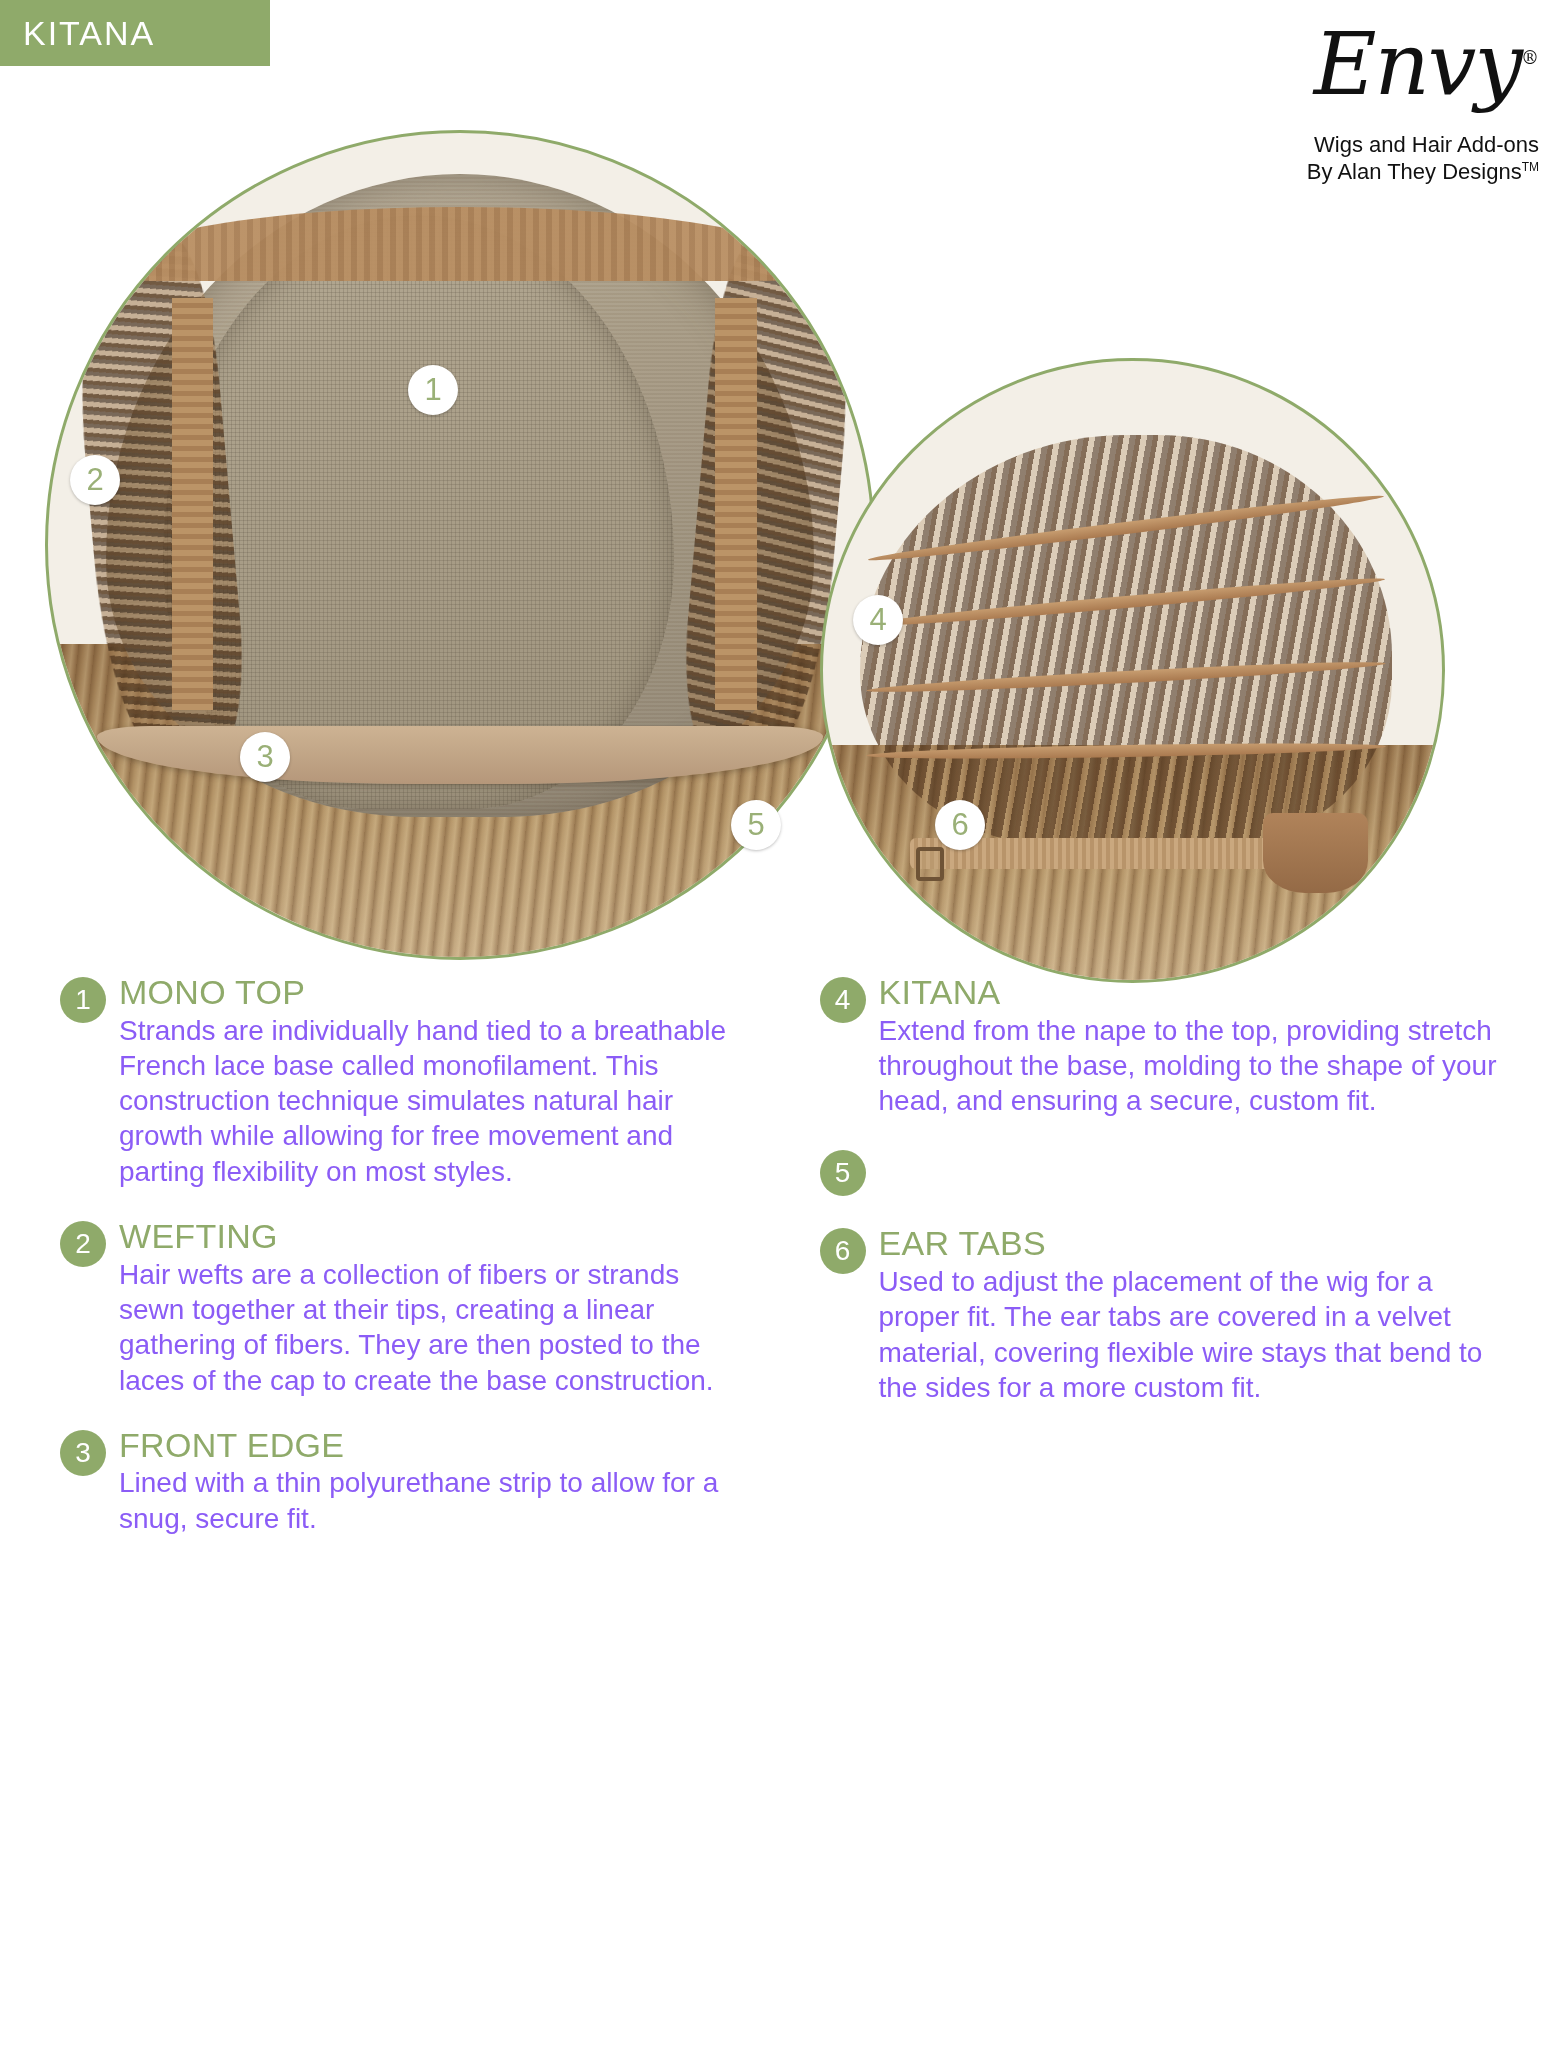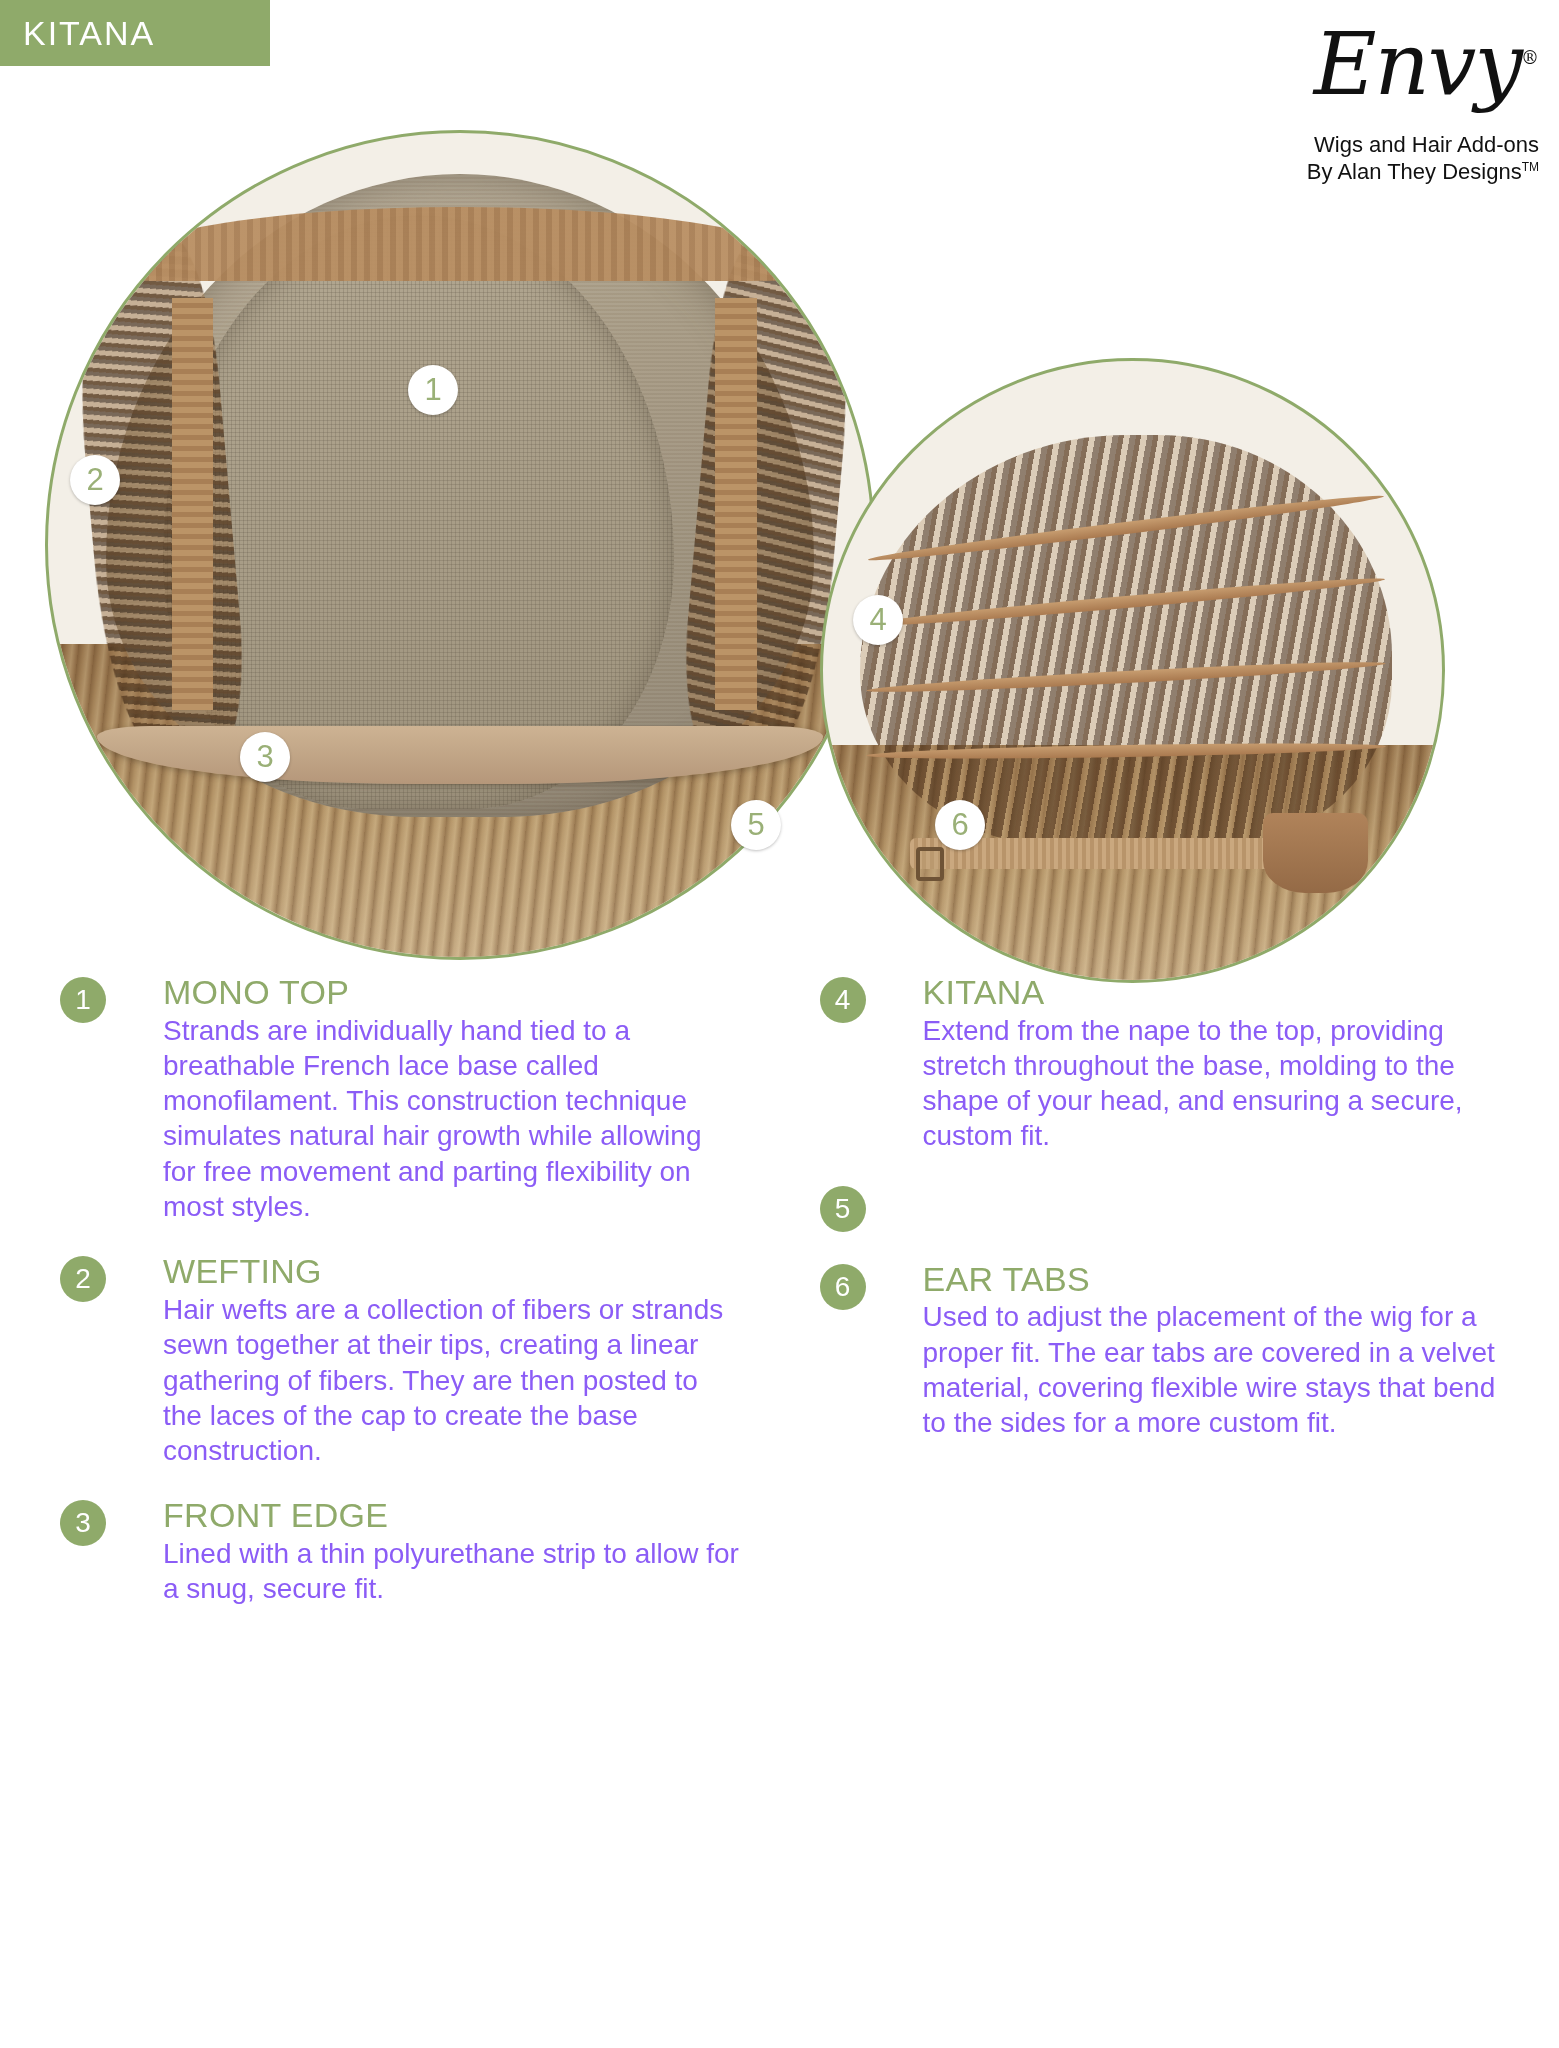--- a/index.html
+++ b/index.html
@@ -272,21 +272,21 @@
     border-radius: 50%;
     background: #8faa6a;
     color: #ffffff;
     font-size: 28px;
     display: flex;
     align-items: center;
     justify-content: center;
     margin-right: 13px;
     margin-top: 2px;
   }
-  .entry-body { flex: 1 1 auto; margin-left: 44px; }
+  .entry-body { flex: 1 1 auto; }
   .entry-title {
     color: #8faa6a;
     font-size: 34px;
     letter-spacing: 0.3px;
     line-height: 1.05;
     margin-bottom: 2px;
   }
   .entry-text {
     color: #8b5cf6;
     font-size: 28px;

